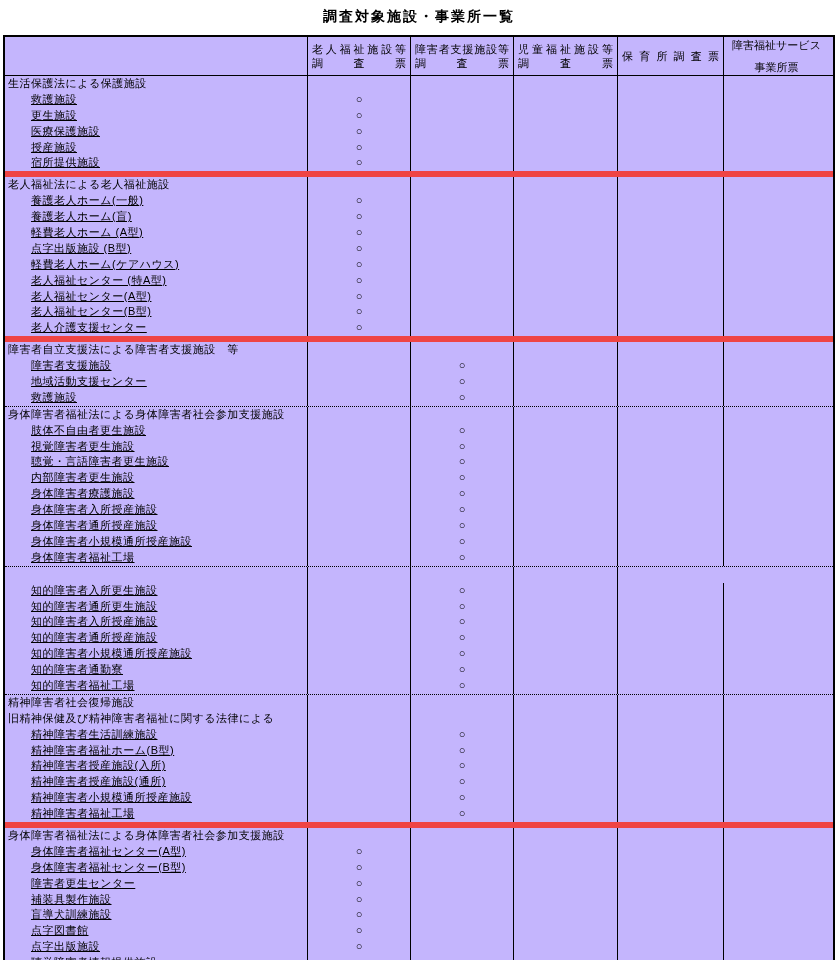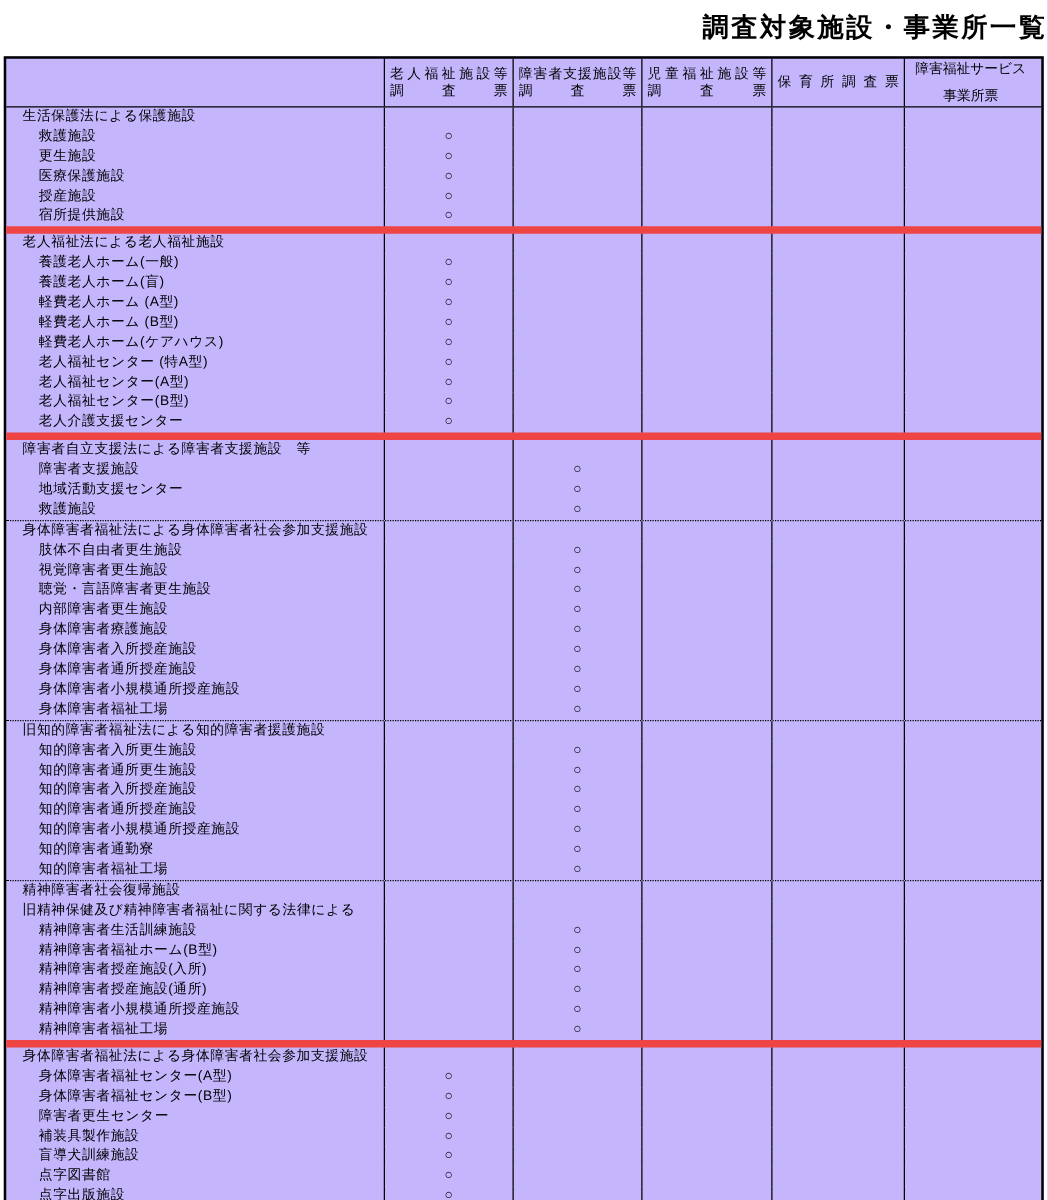--- a/index.html
+++ b/index.html
@@ -2,36 +2,36 @@
 <html><head>
 <meta charset="utf-8">
 <style>
   html,body{margin:0;padding:0;}
   body{
     width:838px;height:960px;background:#ffffff;color:#000000;
     font-family:"Liberation Sans", sans-serif;
   }
   .page{padding-top:8px;}
   .title{
-    text-align:right;font-size:21px;font-weight:bold;letter-spacing:2px;
+    text-align:center;font-size:14px;font-weight:bold;letter-spacing:2px;
   }
   .table{
     width:828px;margin:9px auto 0 auto;border:2px solid #000;background:#c4b5fd;
   }
   .row{display:grid;grid-template-columns:303px 103px 103px 104px 106px 105px;}
   .cell{border-right:1px solid #000;overflow:hidden;}
   .row .cell:last-child{border-right:0;justify-content:space-between;}
   .header-row{height:38px;border-bottom:1px solid #000;}
   .header-row .cell{display:flex;flex-direction:column;justify-content:center;padding:2px 4px;gap:2px;}
   .hline{font-size:11px;line-height:12px;}
   .dist{text-align:justify;text-align-last:justify;}
   .ctr{text-align:center;}
   .body .row{height:15.9px;}
-  .name{font-size:11px;line-height:15.8px;white-space:nowrap;padding-left:13px;letter-spacing:0.5px;}
-  .name.indent{padding-left:26px;}
+  .name{font-size:11px;line-height:15.8px;white-space:nowrap;padding-left:3px;letter-spacing:0.5px;}
+  .name.indent{padding-left:26px;text-decoration:underline;}
   .mark{font-size:11px;line-height:15.8px;text-align:center;}
   .group.solid{border-top:6px solid #ef4444;}
   .group.dotted{border-top:1px dotted #000;}
 </style>
 </head>
 <body>
 
 <div class="page">
   <div class="title">調査対象施設・事業所一覧</div>
 
@@ -142,21 +142,21 @@
           </div>
           <div class="row">
             <div class="cell name indent">軽費老人ホーム (A型)</div>
             <div class="cell mark">○</div>
             <div class="cell mark"></div>
             <div class="cell mark"></div>
             <div class="cell mark"></div>
             <div class="cell mark"></div>
           </div>
           <div class="row">
-            <div class="cell name indent">軽費老人ホーム (B型)</div>
+            <div class="cell name indent">点字出版施設 (B型)</div>
             <div class="cell mark">○</div>
             <div class="cell mark"></div>
             <div class="cell mark"></div>
             <div class="cell mark"></div>
             <div class="cell mark"></div>
           </div>
           <div class="row">
             <div class="cell name indent">軽費老人ホーム(ケアハウス)</div>
             <div class="cell mark">○</div>
             <div class="cell mark"></div>
@@ -308,21 +308,20 @@
             <div class="cell name indent">身体障害者福祉工場</div>
             <div class="cell mark"></div>
             <div class="cell mark">○</div>
             <div class="cell mark"></div>
             <div class="cell mark"></div>
             <div class="cell mark"></div>
           </div>
         </div>
         <div class="group dotted">
           <div class="row">
-            <div class="cell name">旧知的障害者福祉法による知的障害者援護施設</div>
             <div class="cell mark"></div>
             <div class="cell mark"></div>
             <div class="cell mark"></div>
             <div class="cell mark"></div>
             <div class="cell mark"></div>
           </div>
           <div class="row">
             <div class="cell name indent">知的障害者入所更生施設</div>
             <div class="cell mark"></div>
             <div class="cell mark">○</div>

